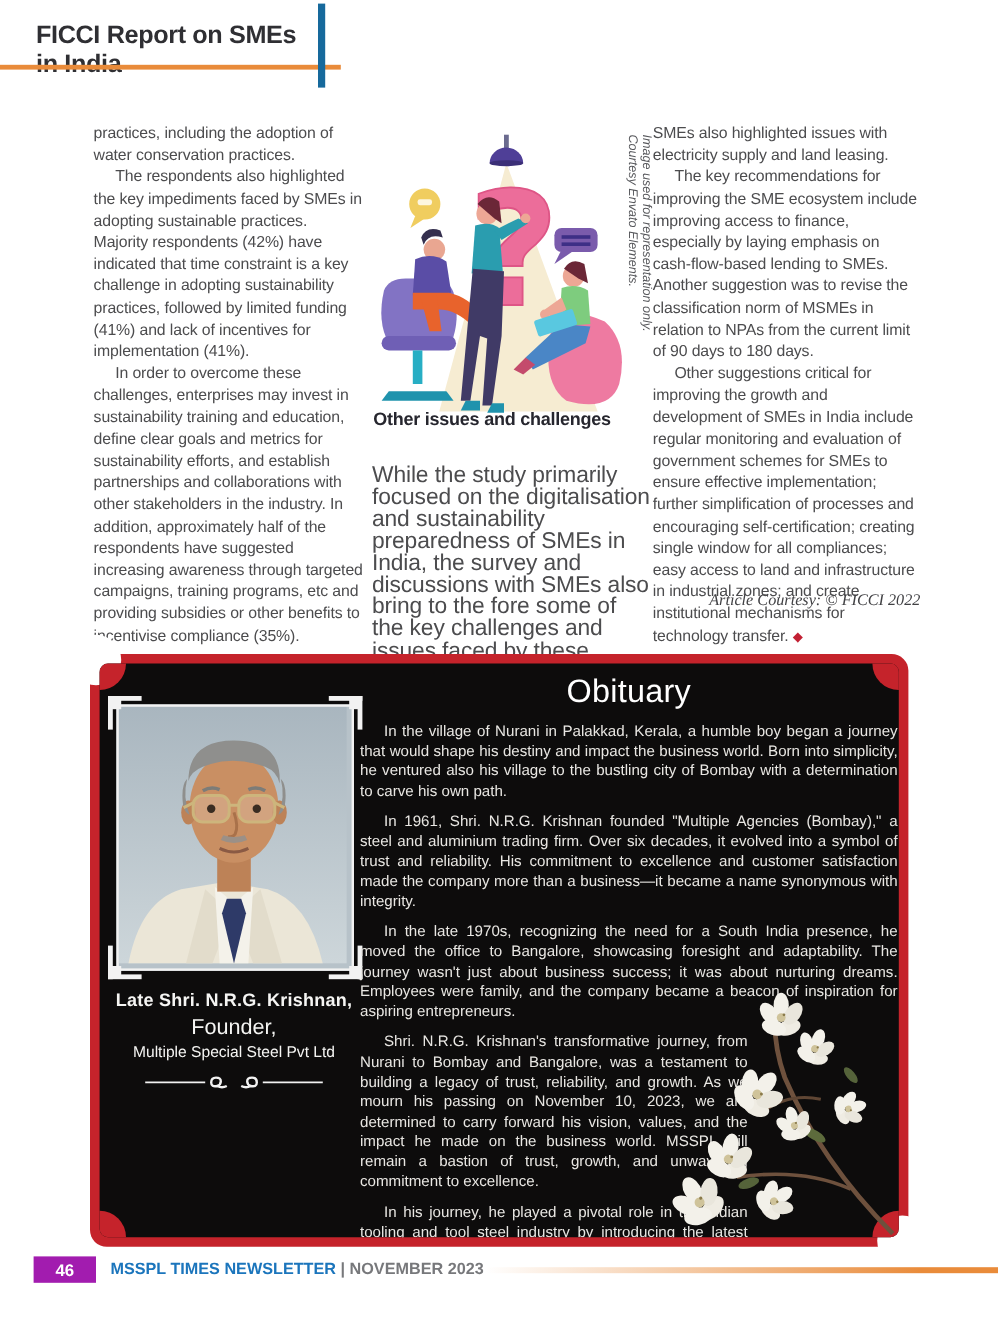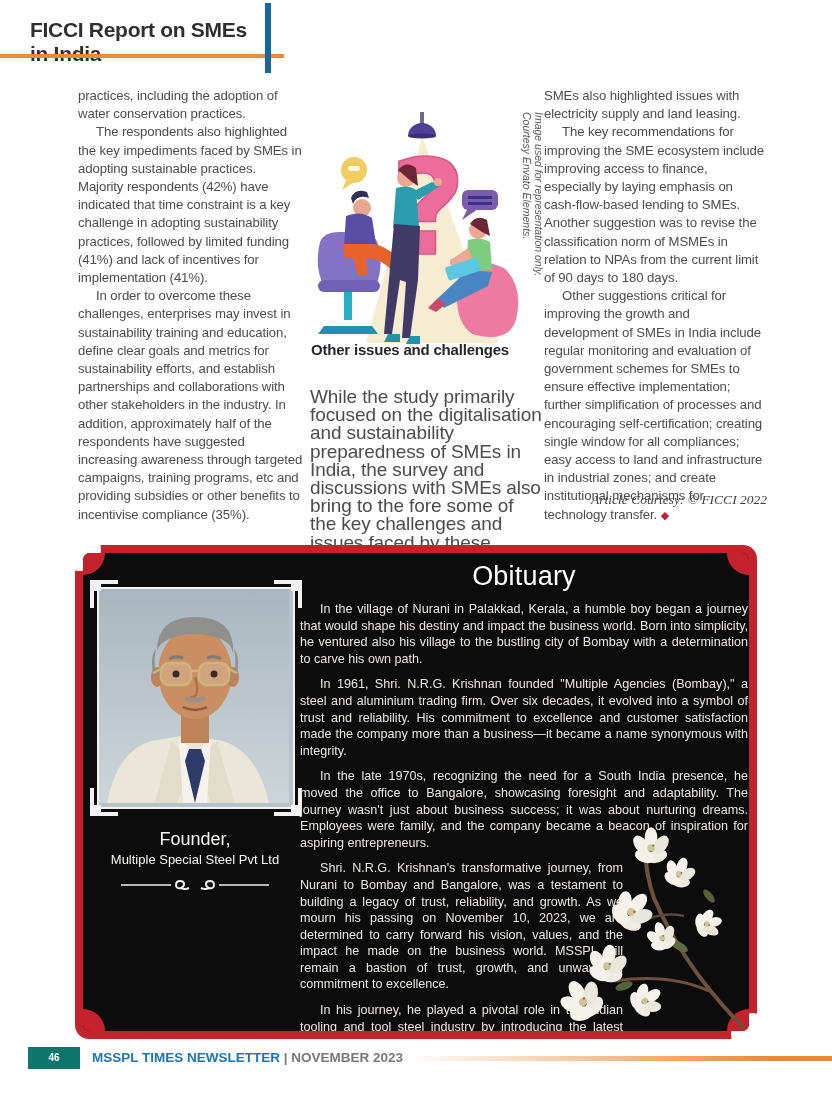--- a/index.html
+++ b/index.html
@@ -10,21 +10,21 @@
   }
   
   .page-title{
     position:absolute;left:30px;top:18px;width:240px;
     font-size:21px;font-weight:bold;color:#2f2f33;letter-spacing:-0.3px;
   }
   .orange-rule{position:absolute;left:0;top:54px;width:284px;height:4px;background:#e98b3a;}
   .blue-rule{position:absolute;left:265px;top:3px;width:6px;height:70px;background:#16699c;}
 
   
-  .col{position:absolute;top:87px;font-size:13.2px;line-height:18.2px;color:#4c4c4e;letter-spacing:-0.1px;}
+  .col{position:absolute;top:102px;font-size:13.2px;line-height:18.2px;color:#4c4c4e;letter-spacing:-0.1px;}
   .col p{margin:0;}
   .col p.ind{text-indent:18px;}
   .col-left{left:78px;width:226px;}
   .col-right{left:544px;width:223px;}
 
   .illustration-box{position:absolute;left:310px;top:112px;width:210px;height:233px;}
   .credit-vert{
     position:absolute;left:521px;top:112px;height:233px;
     writing-mode:vertical-rl;font-style:italic;font-size:10.5px;line-height:12px;
     color:#56575b;letter-spacing:0;
@@ -76,22 +76,22 @@
 
   .obit-title{position:absolute;left:217px;top:8px;width:448px;text-align:center;
     font-size:27px;font-weight:normal;color:#ffffff;letter-spacing:0.2px;}
   .obit-text{position:absolute;left:217px;top:48px;width:448px;
     font-size:12.6px;line-height:16.6px;color:#e9e7e3;text-align:justify;}
   .obit-text p{margin:0 0 9px 0;text-indent:20px;}
   .flower-spacer{float:right;width:125px;height:225px;}
   .flowers{position:absolute;right:0;bottom:0;width:190px;height:235px;pointer-events:none;}
 
   
-  .page-badge{position:absolute;left:28px;top:1047px;width:52px;height:22px;background:#0f766e;
-    color:#ffffff;font-weight:bold;font-size:10px;text-align:center;line-height:22px;}
+  .page-badge{position:absolute;left:28px;top:1047px;width:52px;height:22px;background:#a21caf;
+    color:#ffffff;font-weight:bold;font-size:14px;text-align:center;line-height:22px;}
   .footer-line{position:absolute;left:92px;top:1050px;font-size:13.5px;font-weight:bold;letter-spacing:0;}
   .footer-title{color:#1b75bc;}
   .footer-rest{color:#77787b;font-weight:bold;margin-top:32px;}
   .orange-grad-rule{position:absolute;left:405px;top:1056px;width:427px;height:5px;
     background:linear-gradient(to right, rgba(233,139,58,0), #e98b3a 85%);}
 </style>
 </head>
 <body>
 
 <div class="page-title">FICCI Report on SMEs in India</div>
@@ -233,20 +233,21 @@
         <path d="M84,118 q12,6 24,0" stroke="#8a5a44" stroke-width="2.5" fill="none"></path>
         <path d="M85,111 q11,5 22,0 l-2,-4 q-9,3 -18,0Z" fill="#9b9087"></path>
       </svg>
       <div class="corner c-tl"></div>
       <div class="corner c-tr"></div>
       <div class="corner c-bl"></div>
       <div class="corner c-br"></div>
     </div>
 
     <div class="photo-caption">
+      <div class="cap-name">Late Shri. N.R.G. Krishnan,</div>
       <div class="cap-role">Founder,</div>
       <div class="cap-company">Multiple Special Steel Pvt Ltd</div>
       <div class="cap-ornament">
         <svg width="160" height="16" viewBox="0 0 160 16">
           <line x1="6" y1="8" x2="56" y2="8" stroke="#f2f2f2" stroke-width="1.5"></line>
           <line x1="104" y1="8" x2="154" y2="8" stroke="#f2f2f2" stroke-width="1.5"></line>
           <path d="M66,11 q-5,1 -5,-3 q0,-4 4,-4 q4,0 4,3 q0,3 -3,4 q4,2 8,0" stroke="#f2f2f2" stroke-width="2" fill="none"></path>
           <path d="M94,11 q5,1 5,-3 q0,-4 -4,-4 q-4,0 -4,3 q0,3 3,4 q-4,2 -8,0" stroke="#f2f2f2" stroke-width="2" fill="none"></path>
         </svg>
       </div>

